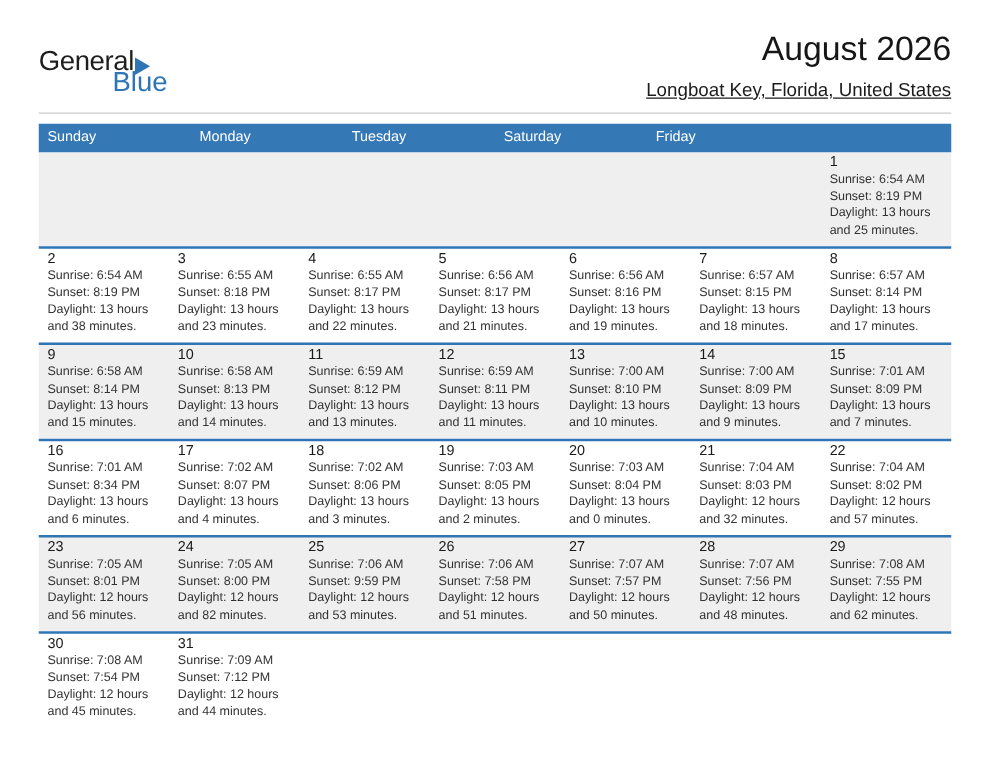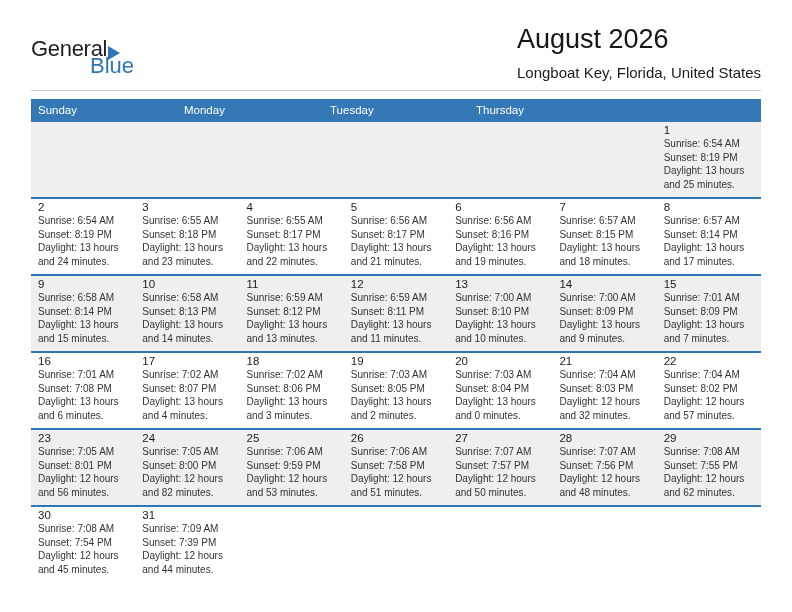--- a/index.html
+++ b/index.html
@@ -33,29 +33,29 @@
     border-bottom: 7px solid transparent;
     margin-left: 1px;
     margin-top: 8px;
   }
   .logo-blue {
     font-size: 22px;
     color: var(--accent-blue, #2E75B6);
     margin-left: 59px;
     margin-top: -5px;
   }
-  .title-block { text-align: left; }
+  .title-block { text-align: right; }
   .page-title { margin: 0; font-size: 27px; font-weight: 400; color: #161616; }
-  .subtitle { font-size: 15px; color: #1c1c1c; margin-top: 9px; }
+  .subtitle { font-size: 15px; color: #1c1c1c; margin-top: 9px; text-decoration: underline; }
 
   
   .calendar { margin-top: 8px; }
   .weekday-row {
     display: grid;
-    grid-template-columns: repeat(5, 1fr);
+    grid-template-columns: repeat(6, 1fr);
     background: var(--header-bg, #3478B6);
   }
   .weekday-cell {
     color: #ffffff;
     font-size: 11.5px;
     padding: 5px 7px 6px 7px;
   }
   .week {
     display: grid;
     grid-template-columns: repeat(7, 1fr);
@@ -86,21 +86,22 @@
       <h1 class="page-title">August 2026</h1>
       <div class="subtitle">Longboat Key, Florida, United States</div>
     </div>
   </header>
 
   <div class="calendar">
     <div class="weekday-row">
       <div class="weekday-cell">Sunday</div>
       <div class="weekday-cell">Monday</div>
       <div class="weekday-cell">Tuesday</div>
-      <div class="weekday-cell">Thursday</div>
+      <div class="weekday-cell">Saturday</div>
+      <div class="weekday-cell">Friday</div>
     </div>
     <div id="weeks">
         <div class="week alt">
           <div class="cell"></div>
           <div class="cell"></div>
           <div class="cell"></div>
           <div class="cell"></div>
           <div class="cell"></div>
           <div class="cell"></div>
           <div class="cell">
@@ -110,21 +111,21 @@
             <div class="cell-line">Daylight: 13 hours</div>
             <div class="cell-line">and 25 minutes.</div>
           </div>
         </div>
         <div class="week">
           <div class="cell">
             <div class="day-num">2</div>
             <div class="cell-line">Sunrise: 6:54 AM</div>
             <div class="cell-line">Sunset: 8:19 PM</div>
             <div class="cell-line">Daylight: 13 hours</div>
-            <div class="cell-line">and 24 minutes.</div>
+            <div class="cell-line">and 38 minutes.</div>
           </div>
           <div class="cell">
             <div class="day-num">3</div>
             <div class="cell-line">Sunrise: 6:55 AM</div>
             <div class="cell-line">Sunset: 8:18 PM</div>
             <div class="cell-line">Daylight: 13 hours</div>
             <div class="cell-line">and 23 minutes.</div>
           </div>
           <div class="cell">
             <div class="day-num">4</div>
@@ -210,21 +211,21 @@
             <div class="cell-line">Sunrise: 7:01 AM</div>
             <div class="cell-line">Sunset: 8:09 PM</div>
             <div class="cell-line">Daylight: 13 hours</div>
             <div class="cell-line">and 7 minutes.</div>
           </div>
         </div>
         <div class="week">
           <div class="cell">
             <div class="day-num">16</div>
             <div class="cell-line">Sunrise: 7:01 AM</div>
-            <div class="cell-line">Sunset: 7:08 PM</div>
+            <div class="cell-line">Sunset: 8:34 PM</div>
             <div class="cell-line">Daylight: 13 hours</div>
             <div class="cell-line">and 6 minutes.</div>
           </div>
           <div class="cell">
             <div class="day-num">17</div>
             <div class="cell-line">Sunrise: 7:02 AM</div>
             <div class="cell-line">Sunset: 8:07 PM</div>
             <div class="cell-line">Daylight: 13 hours</div>
             <div class="cell-line">and 4 minutes.</div>
           </div>
@@ -319,21 +320,21 @@
           <div class="cell">
             <div class="day-num">30</div>
             <div class="cell-line">Sunrise: 7:08 AM</div>
             <div class="cell-line">Sunset: 7:54 PM</div>
             <div class="cell-line">Daylight: 12 hours</div>
             <div class="cell-line">and 45 minutes.</div>
           </div>
           <div class="cell">
             <div class="day-num">31</div>
             <div class="cell-line">Sunrise: 7:09 AM</div>
-            <div class="cell-line">Sunset: 7:39 PM</div>
+            <div class="cell-line">Sunset: 7:12 PM</div>
             <div class="cell-line">Daylight: 12 hours</div>
             <div class="cell-line">and 44 minutes.</div>
           </div>
           <div class="cell"></div>
           <div class="cell"></div>
           <div class="cell"></div>
           <div class="cell"></div>
           <div class="cell"></div>
         </div>
       </div>

